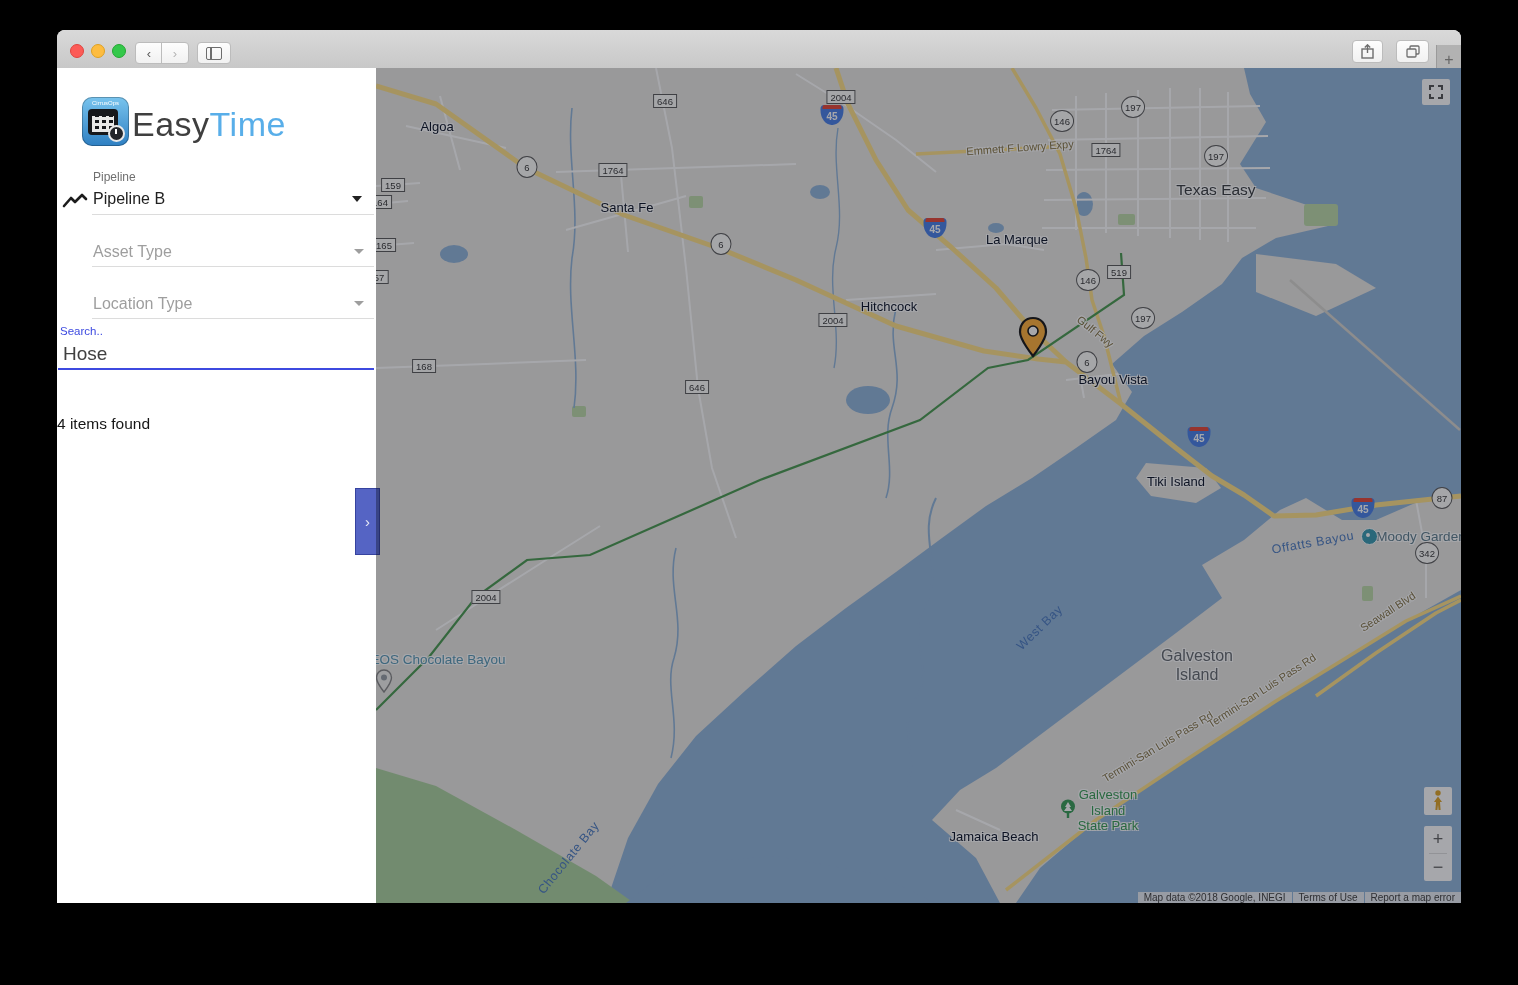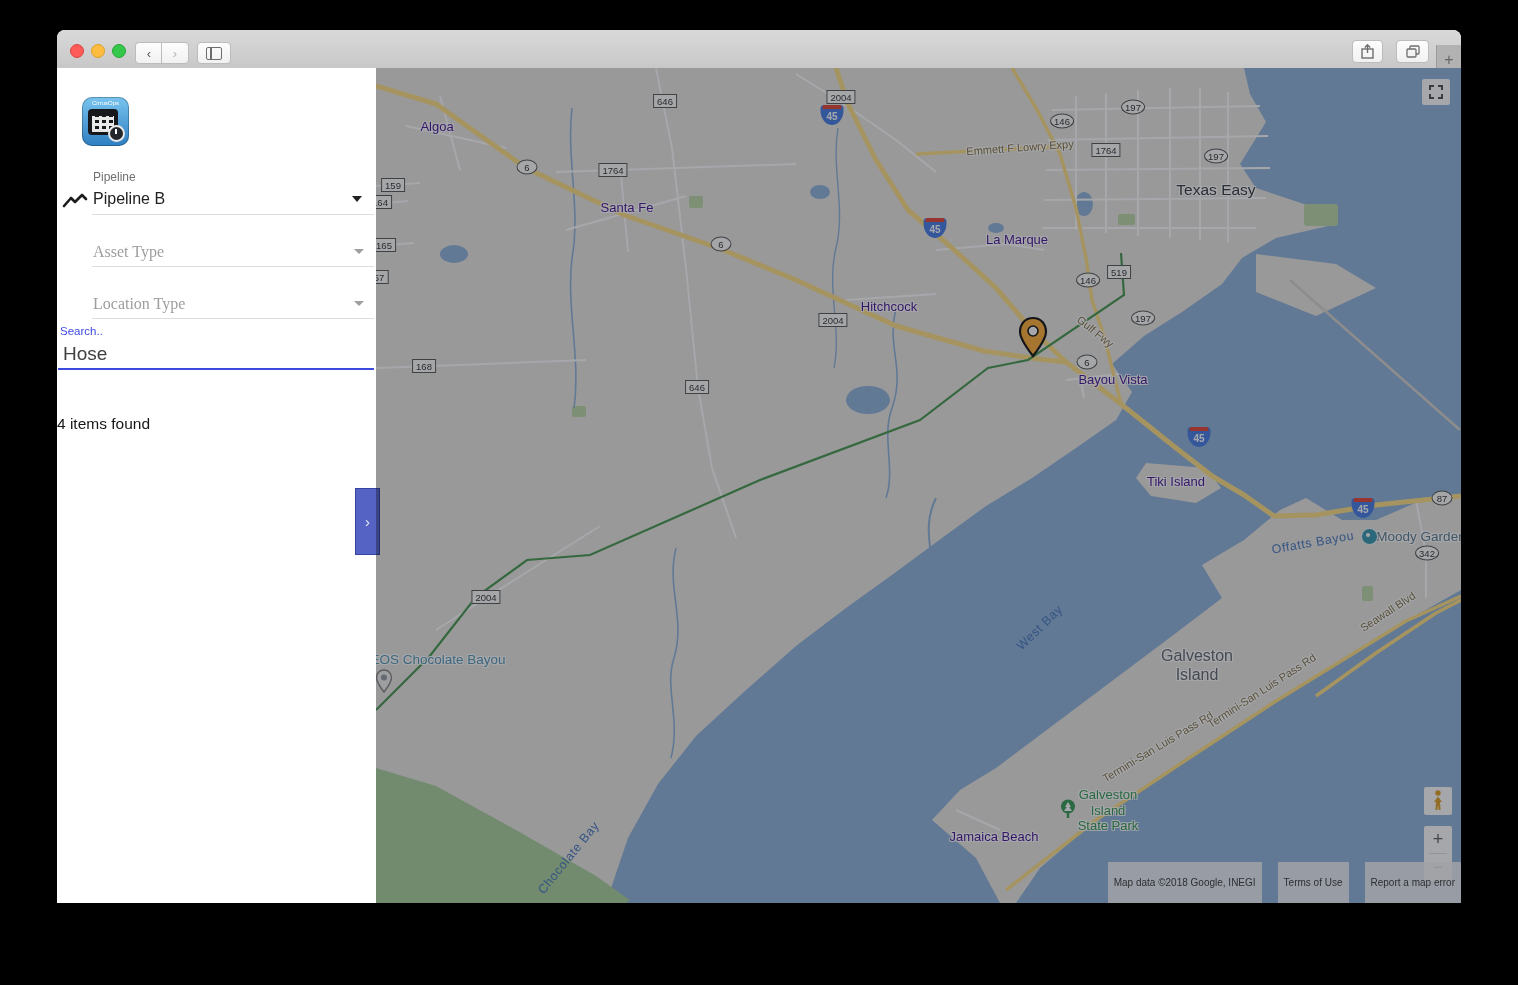--- a/index.html
+++ b/index.html
@@ -48,64 +48,64 @@
       repeating-linear-gradient(90deg,#fff 0 3px,transparent 3px 7px),
       repeating-linear-gradient(0deg,#fff 0 3px,transparent 3px 6px);
     opacity:.9;}
   .logo-ic .watch{position:absolute;right:4px;bottom:4px;width:13px;height:13px;border-radius:50%;
     background:#23262b;border:2px solid #e8e8e8;}
   .logo-ic .watch::before{content:"";position:absolute;left:5px;top:2px;width:1.5px;height:5px;background:#fff;}
   .logo-text{position:absolute;left:75px;top:37px;font-size:34px;letter-spacing:.5px;color:#3f3f3f;}
   .logo-text .t2{color:#58aee9;}
   .fld-label{position:absolute;left:36px;font-size:12px;color:#6f6f6f;}
   .fld-value{position:absolute;left:36px;font-size:16px;color:#212121;}
-  .fld-ph{position:absolute;left:36px;font-size:16px;color:#9e9e9e;font-family:Liberation Serif, serif;}
+  .fld-ph{position:absolute;left:36px;font-size:16px;color:#9e9e9e;}
   .fld-line{position:absolute;left:35px;width:282px;height:1px;background:#dcdcdc;}
   .caret{position:absolute;width:0;height:0;border-left:5px solid transparent;border-right:5px solid transparent;}
   .caret.dark{border-top:6px solid #212121;}
   .caret.gray{border-top:5px solid #9e9e9e;}
   .search-label{position:absolute;left:3px;font-size:11.5px;color:#3d4ae0;}
   .search-input{position:absolute;left:4px;top:274px;width:300px;border:none;outline:none;
     font-size:19px;color:#404040;font-family:"Liberation Sans",sans-serif;background:transparent;}
   .search-line{position:absolute;left:1px;top:300px;width:316px;height:2px;background:#3d4ae0;}
   .results{position:absolute;left:0px;top:347px;font-size:15.5px;color:#161616;}
   .expander{position:absolute;left:298px;top:420px;width:23px;height:65px;background:#5564c4;
     border:1px solid #36439f;z-index:60;display:flex;align-items:center;justify-content:center;
     color:#e8eaf6;font-size:15px;cursor:pointer;}
   
   .map{position:relative;flex:1;overflow:hidden;background:#94b7dc;}
   .map svg.base{position:absolute;left:0;top:0;}
   .map-dim{position:absolute;inset:0;background:rgba(8,12,22,.36);z-index:40;pointer-events:none;}
   .mlabel{position:absolute;transform:translate(-50%,-50%);white-space:pre;text-align:center;line-height:1.2;
     text-shadow:-1px -1px 0 rgba(255,255,255,.95),1px -1px 0 rgba(255,255,255,.95),
       -1px 1px 0 rgba(255,255,255,.95),1px 1px 0 rgba(255,255,255,.95);}
-  .mlabel.city{font-size:13px;color:#4c1d95;}
+  .mlabel.city{font-size:13px;color:#0f172a;}
   .mlabel.city-lg{font-size:15.5px;color:#3f4245;}
   .mlabel.area{font-size:16px;color:#686d72;}
   .mlabel.water{font-size:12.5px;color:#4f7ec2;letter-spacing:.6px;text-shadow:none;}
   .mlabel.road{font-size:11px;color:#8a7a4e;}
   .mlabel.park{font-size:13px;color:#3c9e58;}
   .mlabel.poi{font-size:13.5px;color:#62808f;}
   .mlabel.poi-blue{font-size:13.5px;color:#5d9cb8;}
   .shield{position:absolute;transform:translate(-50%,-50%);font-size:9.5px;color:#3c3c3c;
     background:#fdfdfb;display:flex;align-items:center;justify-content:center;box-sizing:border-box;}
   .shield.rect{border:1.5px solid #5f5f5f;height:14px;padding:0 3px;}
-  .shield.oval{border:1.5px solid #5f5f5f;border-radius:50%;min-width:21px;height:15px;padding:0 3px;}
+  .shield.oval{border:1.5px solid #5f5f5f;border-radius:50%;min-width:21px;height:22px;padding:0 3px;}
   .shield.i45{width:23px;height:20px;background:#4d83e8;color:#fff;font-weight:bold;border:none;
     border-radius:4px 4px 11px 11px / 4px 4px 15px 15px;padding-top:3px;font-size:10px;}
   .shield.i45::before{content:"";position:absolute;top:0;left:2px;right:2px;height:4px;background:#e84b3c;
     border-radius:2px 2px 0 0;}
   .gctl{position:absolute;background:#fff;color:#565656;z-index:10;}
   .fullscreen{right:11px;top:11px;width:28px;height:26px;border-radius:2px;display:flex;align-items:center;justify-content:center;}
   .pegman{right:9px;top:719px;width:28px;height:28px;border-radius:2px;display:flex;align-items:center;justify-content:center;}
   .zoomctl{right:9px;top:758px;width:28px;height:55px;border-radius:2px;display:flex;flex-direction:column;}
   .zoomctl .zi,.zoomctl .zo{flex:1;display:flex;align-items:center;justify-content:center;font-size:18px;color:#666;}
   .zoomctl .zdiv{height:1px;background:#e0e0e0;margin:0 5px;}
   .attrib{position:absolute;right:0;bottom:0;display:flex;z-index:10;font-size:10px;color:#444;}
-  .attrib span{background:rgba(248,248,248,.85);padding:15px 6px;margin-left:16px;white-space:nowrap;}
+  .attrib span{background:rgba(248,248,248,.85);padding:0 6px;margin-left:1px;white-space:nowrap;}
   .mainpin{position:absolute;left:641px;top:248px;z-index:12;}
   .eospin{position:absolute;left:-1px;top:601px;z-index:11;}
   .parkpin{position:absolute;left:684px;top:731px;z-index:11;}
   .moodyicon{position:absolute;left:985px;top:460px;width:15px;height:15px;border-radius:50%;
     background:#3d9db3;border:1.5px solid #fff;z-index:11;}
   .moodyicon::before{content:"";position:absolute;left:4px;top:4px;width:4px;height:4px;border-radius:50%;background:#fff;}
 </style>
 </head>
 <body>
 
@@ -143,20 +143,21 @@
     <div class="content">
 
       <div class="sidebar">
         <div class="logo-ic">
           <div class="brand">CirrusOps</div>
           <div class="cal">
               <div class="dots"></div>
             </div>
           <div class="watch"></div>
         </div>
+        <div class="logo-text"><span>Easy</span><span class="t2">Time</span></div>
 
         <div class="fld-label" style="top:102px">Pipeline</div>
         <svg style="position:absolute;left:5px;top:124px" width="26" height="18" viewBox="0 0 26 18">
           <polyline points="2,14 9,6 13,10 20,3 24,7" fill="none" stroke="#1c1c1c" stroke-width="2.6" stroke-linecap="round" stroke-linejoin="round"></polyline>
         </svg>
         <div class="fld-value" style="top:122px">Pipeline B</div>
         <div class="caret dark" style="left:295px;top:128px"></div>
         <div class="fld-line" style="top:146px"></div>
 
         <div class="fld-ph" style="top:175px">Asset Type</div>

